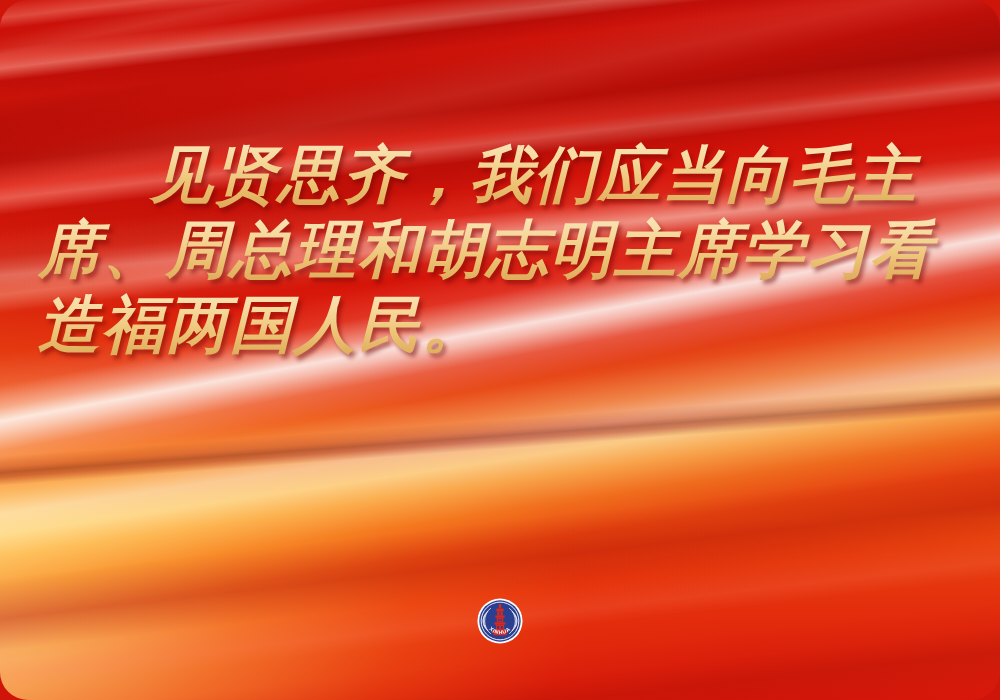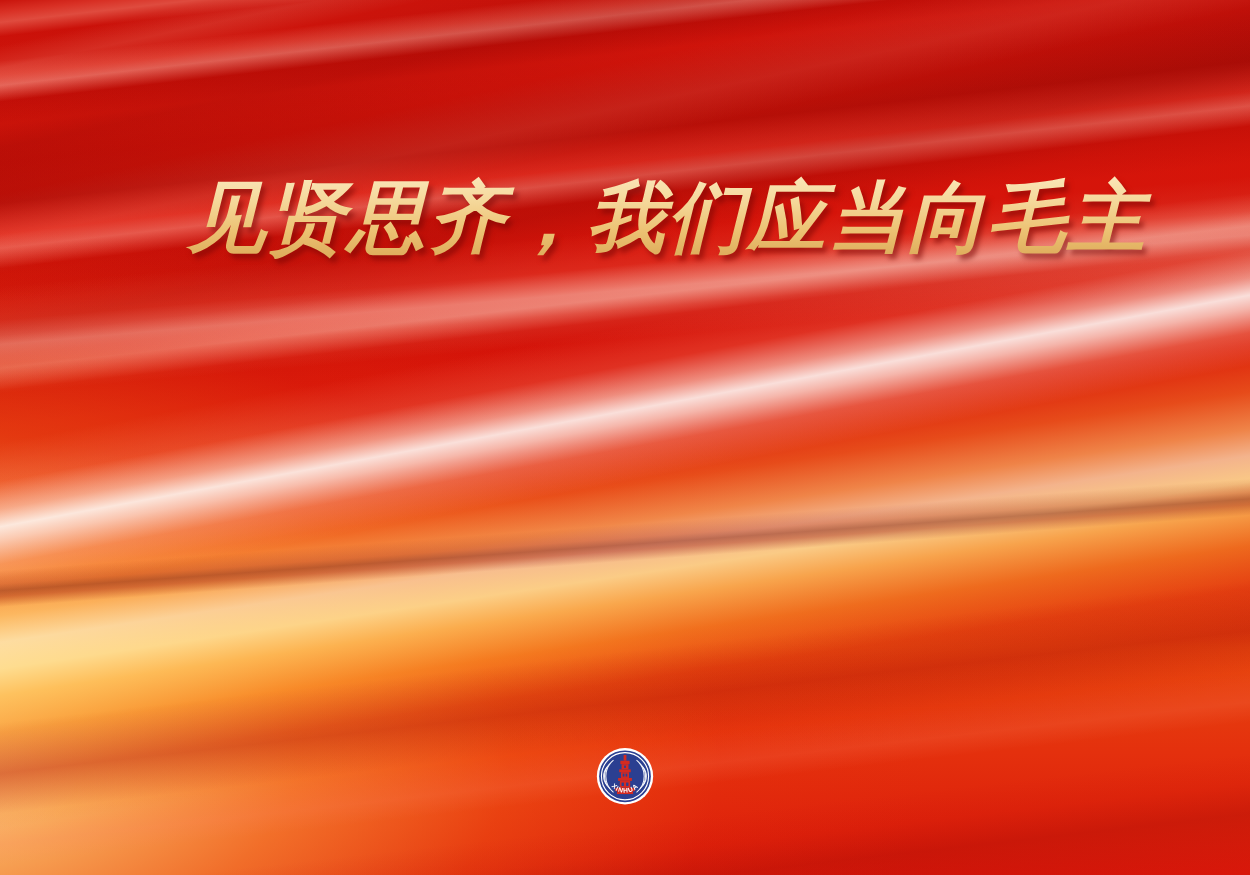--- a/index.html
+++ b/index.html
@@ -5,20 +5,21 @@
 <style>
   html,body{margin:0;padding:0;}
   body{
     width:1000px;height:700px;overflow:hidden;
     font-family:"Liberation Serif",serif;
     background:#cf1409;
   }
   #card{
     position:relative;width:1000px;height:700px;overflow:hidden;
     background:#d2140a;
+    border-radius:28px;
   }
 
   
   .bg{position:absolute;inset:0;pointer-events:none;}
 
   
   .bg-base{
     background:
       linear-gradient(180deg,
         #c9130b 0%,
@@ -222,20 +223,22 @@
   <div class="bg bg-top2"></div>
   <div class="bg bg-haze"></div>
   <div class="bg bg-gold"></div>
   <div class="bg bg-gloss"></div>
   <div class="bg bg-gloss2"></div>
   <div class="bg bg-fold"></div>
   <div class="bg bg-crease"></div>
 
   <div id="quote">
     <div class="line indent">见贤思齐，我们应当向毛主</div>
+    <div class="line">席、周总理和胡志明主席学习看</div>
+    <div class="line">造福两国人民。</div>
   </div>
 
   <div id="logo">
     <svg viewBox="0 0 100 100" xmlns="http://www.w3.org/2000/svg">
       <circle cx="50" cy="50" r="49" fill="#ffffff"></circle>
       <circle cx="50" cy="50" r="45" fill="#2b3f91"></circle>
       <circle cx="50" cy="50" r="41" fill="none" stroke="#ffffff" stroke-width="2"></circle>
 
       <g fill="none" stroke="#ffffff" stroke-width="1.8" opacity="0.95">
         <path d="M30 22 A36 36 0 0 0 30 78"></path>

